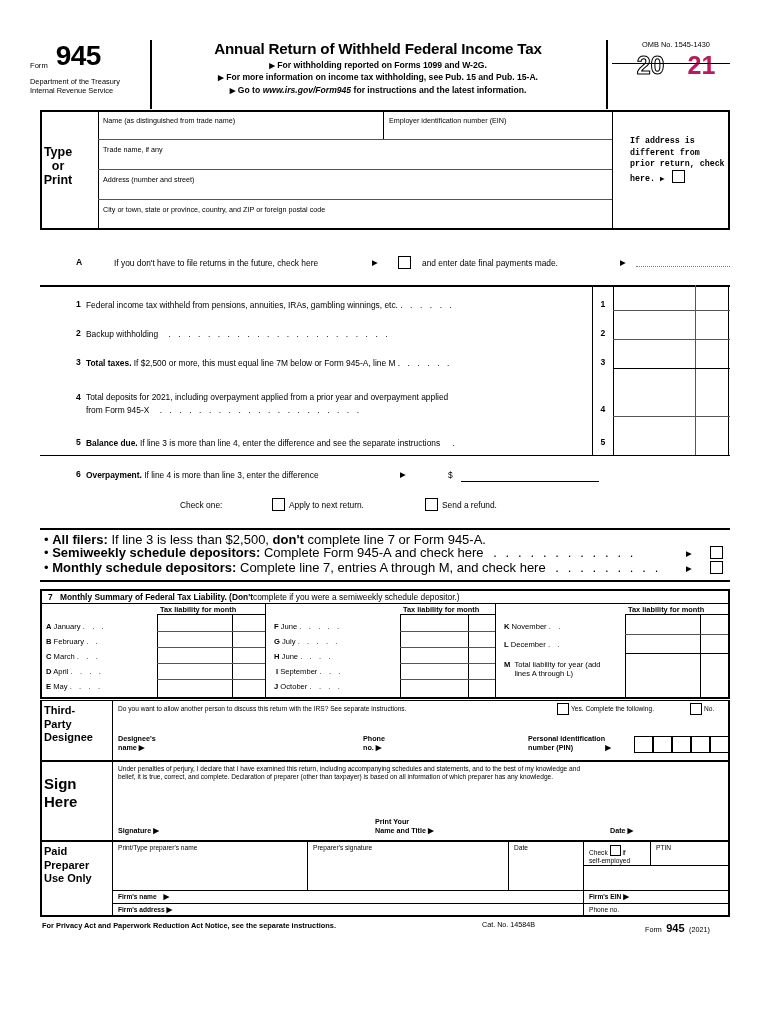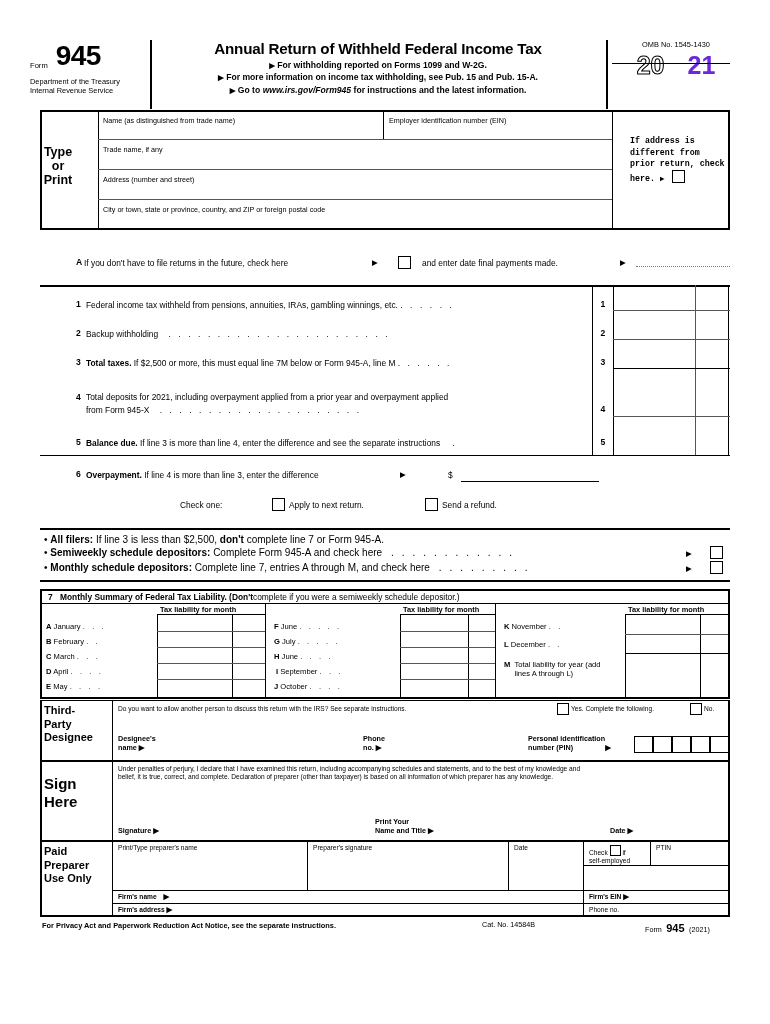--- a/index.html
+++ b/index.html
@@ -15,39 +15,39 @@
     background:#fff;
     overflow:hidden;
   }
   .abs{position:absolute;}
   
   .hr{position:absolute;background:#000;}
   .vr{position:absolute;background:#000;}
   .thin{background:#555;}
   .t65{font-size:6.6px;line-height:8px;}
   .t7{font-size:7.2px;line-height:8.5px;}
-  .t75{font-size:10px;line-height:9px;}
+  .t75{font-size:13px;line-height:9px;}
   .b{font-weight:bold;}
   .i{font-style:italic;text-align:right;}
 
   
   #hdr-left{left:30px;top:42px;width:125px;}
   .formword{font-size:7.6px;}
   .f945{font-size:28px;font-weight:bold;letter-spacing:-0.5px;line-height:28px;}
   .dept{font-size:7.4px;line-height:9px;}
 
   #hdr-mid{left:158px;top:40px;width:440px;text-align:center;}
   .title{font-size:15.2px;font-weight:bold;letter-spacing:-0.2px;}
   .subline{font-size:8.6px;font-weight:bold;margin-top:2.5px;}
 
   #hdr-right{left:612px;top:40px;width:128px;text-align:center;}
   .omb{font-size:7.4px;}
   .yearwrap{font-size:25px;font-weight:bold;letter-spacing:0px;line-height:27px;margin-top:3px;text-align:center;}
   .year-out{color:#fff;-webkit-text-stroke:1px #000;text-shadow:0 0 0 #000;}
-  .year-in{color:#6d28d9;margin-left:23px;}
+  .year-in{color:#be185d;margin-left:23px;}
 
   
   .arw{font-size:7.5px;}
 
   
   .boxlabel{font-size:7.2px;}
   .typeprint{font-size:12.5px;font-weight:bold;text-align:center;line-height:14px;}
   .addrnote{font-size:8.3px;font-weight:bold;line-height:11.5px;}
 
   .ckbox{display:inline-block;border:1px solid #000;background:#fff;}
@@ -147,21 +147,21 @@
   <div class="abs boxlabel" style="left:103px;top:205px;">City or town, state or province, country, and ZIP or foreign postal code</div>
   <div class="abs" style="left:103px;top:213px;width:504px;height:14px;"></div>
 
   <div class="abs addrnote" style="left:630px;top:135px;width:96px;font-family:Liberation Mono, monospace;">
     <span>If address is different from prior return, check here.</span>
     <span class="arw">▶</span>
     <span class="ckbox ck11" style="vertical-align:-2px;margin-left:3px;"></span>
   </div>
 
   <div class="abs lineno" style="left:76px;top:257px;">A</div>
-  <div class="abs linetxt" style="left:84px;top:258px;">If you don't have to file returns in the future, check here</div>
+  <div class="abs linetxt" style="left:78px;top:258px;padding-left:36px;">If you don't have to file returns in the future, check here</div>
   <span class="abs arw" style="left:372px;top:258px;">▶</span>
   <span class="abs ckbox ck11" style="left:398px;top:256px;"></span>
   <div class="abs linetxt" style="left:422px;top:258px;">and enter date final payments made.</div>
   <span class="abs arw" style="left:620px;top:258px;">▶</span>
   <div class="abs dotline" style="left:636px;top:266px;width:94px;"></div>
 
   <div class="hr" style="left:40px;top:285px;width:690px;height:2.2px;"></div>
 
   <div class="vr" style="left:592px;top:285px;width:1.4px;height:171px;"></div>
   <div class="vr" style="left:613px;top:285px;width:1.4px;height:171px;"></div>

